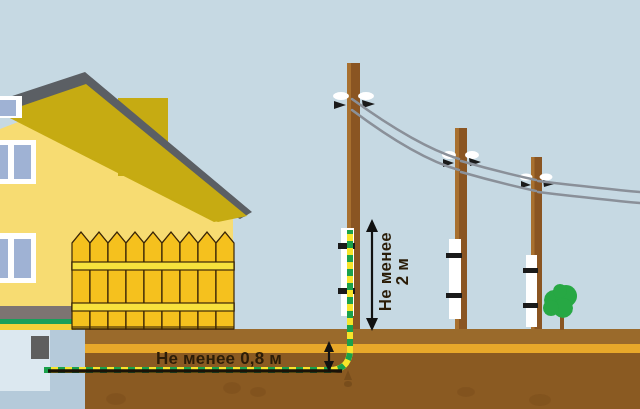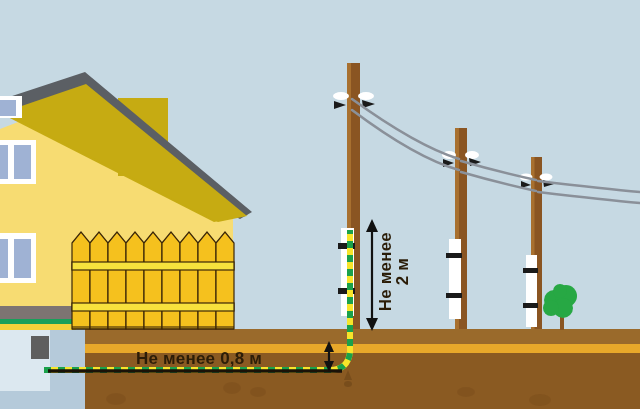--- a/index.html
+++ b/index.html
@@ -19,21 +19,21 @@
   }
   .lbl {
     position: absolute;
     font-family: "Liberation Sans", sans-serif;
     font-weight: bold;
     color: #2b1d08;
     white-space: nowrap;
     letter-spacing: 0.2px;
   }
   #label-depth {
-    left: 136px;
+    left: 156px;
     top: 349px;
     font-size: 17px;
   }
   #label-height {
     left: 377px;
     top: 232px;
     font-size: 17px;
     transform-origin: 0 0;
     transform: rotate(-90deg) translate(-100%, 0);
     text-align: center;

